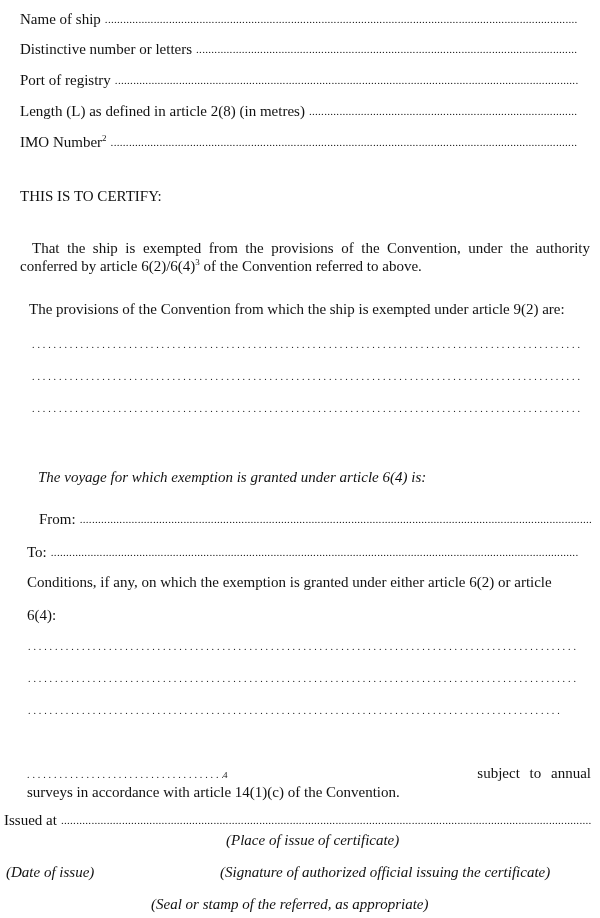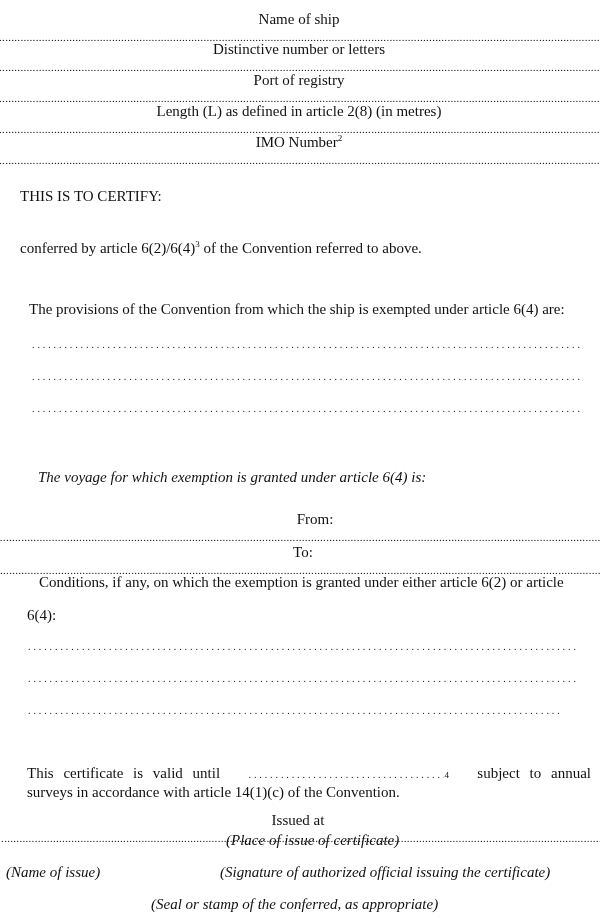--- a/index.html
+++ b/index.html
@@ -1,21 +1,21 @@
 <!DOCTYPE html>
 <html><head>
 <meta charset="utf-8">
 <style>
   html, body { margin: 0; padding: 0; background: #ffffff; }
   body {
     width: 600px; height: 918px; position: relative; overflow: hidden;
     font-family: "Liberation Serif", serif; color: #111; font-size: 15px;
   }
   .abs { position: absolute; white-space: nowrap; line-height: 18px; }
-  .field { display: flex; align-items: center; flex-direction: column; }
+  .field { display: flex; align-items: flex-start; }
   .dots {
     flex: 1; overflow: hidden; white-space: nowrap; margin-left: 4px;
     letter-spacing: 0.3px; font-size: 11px;
   }
   .dots::after {
     content: "....................................................................................................................................................................................................................................................................................";
   }
   .sdots::after {
     content: ". . . . . . . . . . . . . . . . . . . . . . . . . . . . . . . . . . . . . . . . . . . . . . . . . . . . . . . . . . . . . . . . . . . . . . . . . . . . . . . . . . . . . . . . . . . . . . . . . . . . . . . . . . . . . . . . . .";
     letter-spacing: 0.2px;
@@ -46,56 +46,56 @@
     <span class="dots"></span>
   </div>
   <div class="abs field" style="left:20px; top:133px; width:558px;">
     <span><span>IMO Number</span><sup>2</sup></span>
     <span class="dots"></span>
   </div>
 
   <div class="abs" style="left:20px; top:187px;text-align:right;">THIS IS TO CERTIFY:</div>
 
   <div class="abs" style="left:20px; top:239px; width:570px;">
+    <div class="just" style="text-align-last: justify; padding-left:12px;">That the ship is exempted from the provisions of the Convention, under the authority</div>
     <div><span>conferred by article 6(2)/6(4)</span><sup>3</sup><span> of the Convention referred to above.</span></div>
   </div>
 
-  <div class="abs" style="left:29px; top:300px;">The provisions of the Convention from which the ship is exempted under article 6(4) are:</div>
+  <div class="abs" style="left:29px; top:300px;">The provisions of the Convention from which the ship is exempted under article 9(2) are:</div>
   <div class="abs sdots" style="left:32px; top:336px; width:548px; overflow:hidden; font-size:10px;"></div>
   <div class="abs sdots" style="left:32px; top:368px; width:548px; overflow:hidden; font-size:10px;"></div>
   <div class="abs sdots" style="left:32px; top:400px; width:548px; overflow:hidden; font-size:10px;"></div>
 
   <div class="abs" style="left:38px; top:468px;font-style:italic;">The voyage for which exemption is granted under article 6(4) is:</div>
   <div class="abs field" style="left:27px; top:510px; width:552px;margin-left:12px;">
     <span>From:</span>
     <span class="dots"></span>
   </div>
   <div class="abs field" style="left:27px; top:543px; width:552px;">
     <span>To:</span>
     <span class="dots"></span>
   </div>
 
-  <div class="abs" style="left:27px; top:573px;margin-left:12px;">Conditions, if any, on which the exemption is granted under either article 6(2) or article</div>
+  <div class="abs" style="left:27px; top:573px;">Conditions, if any, on which the exemption is granted under either article 6(2) or article</div>
   <div class="abs" style="left:27px; top:606px;">6(4):</div>
   <div class="abs sdots" style="left:28px; top:638px; width:550px; overflow:hidden; font-size:10px;"></div>
   <div class="abs sdots" style="left:28px; top:670px; width:550px; overflow:hidden; font-size:10px;"></div>
   <div class="abs sdots" style="left:28px; top:702px; width:532px; overflow:hidden; font-size:10px;"></div>
 
   <div class="abs" style="left:27px; top:764px; width:564px; display:flex; justify-content:space-between; align-items:baseline;">
-    <span style="word-spacing:6px;">This certificate is valid until</span>
     <span style="display:inline-flex; align-items:baseline;">
         <span class="sdots" style="display:inline-block; width:196px; overflow:hidden; font-size:10px;"></span>
         <sup>4</sup>
       </span>
     <span style="word-spacing:6px;">subject to annual</span>
   </div>
   <div class="abs" style="left:27px; top:783px;">surveys in accordance with article 14(1)(c) of the Convention.</div>
 
   <div class="abs field" style="left:4px; top:811px; width:588px;">
     <span>Issued at</span>
     <span class="dots"></span>
   </div>
   <div class="abs italic" style="left:226px; top:831px;">(Place of issue of certificate)</div>
-  <div class="abs italic" style="left:6px; top:863px;">(Name of issue)</div>
+  <div class="abs italic" style="left:6px; top:863px;">(Date of issue)</div>
   <div class="abs italic" style="left:220px; top:863px;">(Signature of authorized official issuing the certificate)</div>
-  <div class="abs italic" style="left:151px; top:895px;">(Seal or stamp of the conferred, as appropriate)</div>
+  <div class="abs italic" style="left:151px; top:895px;">(Seal or stamp of the referred, as appropriate)</div>
 
 </div>
 
 </body></html>

